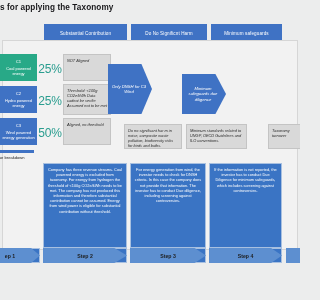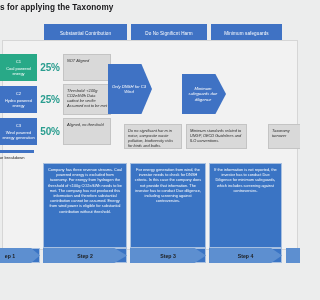--- a/index.html
+++ b/index.html
@@ -37,21 +37,21 @@
     position:absolute;color:#fff;text-align:center;
     display:flex;flex-direction:column;align-items:center;justify-content:center;
     font-size:4px;line-height:1.3;box-sizing:border-box;padding:1px 2px;
   }
   .chip .code{font-size:4.2px;margin-bottom:1px;}
   .chip.green{background:#28a987;}
   .chip.blue{background:#3f72c4;}
 
   
   .pct{
-    position:absolute;color:#2a9d8f;font-size:10px;font-weight:700;
+    position:absolute;color:#2a9d8f;font-size:12px;font-weight:400;
     text-align:center;letter-spacing:-.2px;
   }
 
   
   .note{
     position:absolute;background:#d9d9d9;border:1px solid #c4c4c4;
     box-sizing:border-box;color:#2b2b2b;
     font-size:3.9px;line-height:1.32;font-style:italic;
     padding:2.5px 3px;
   }

